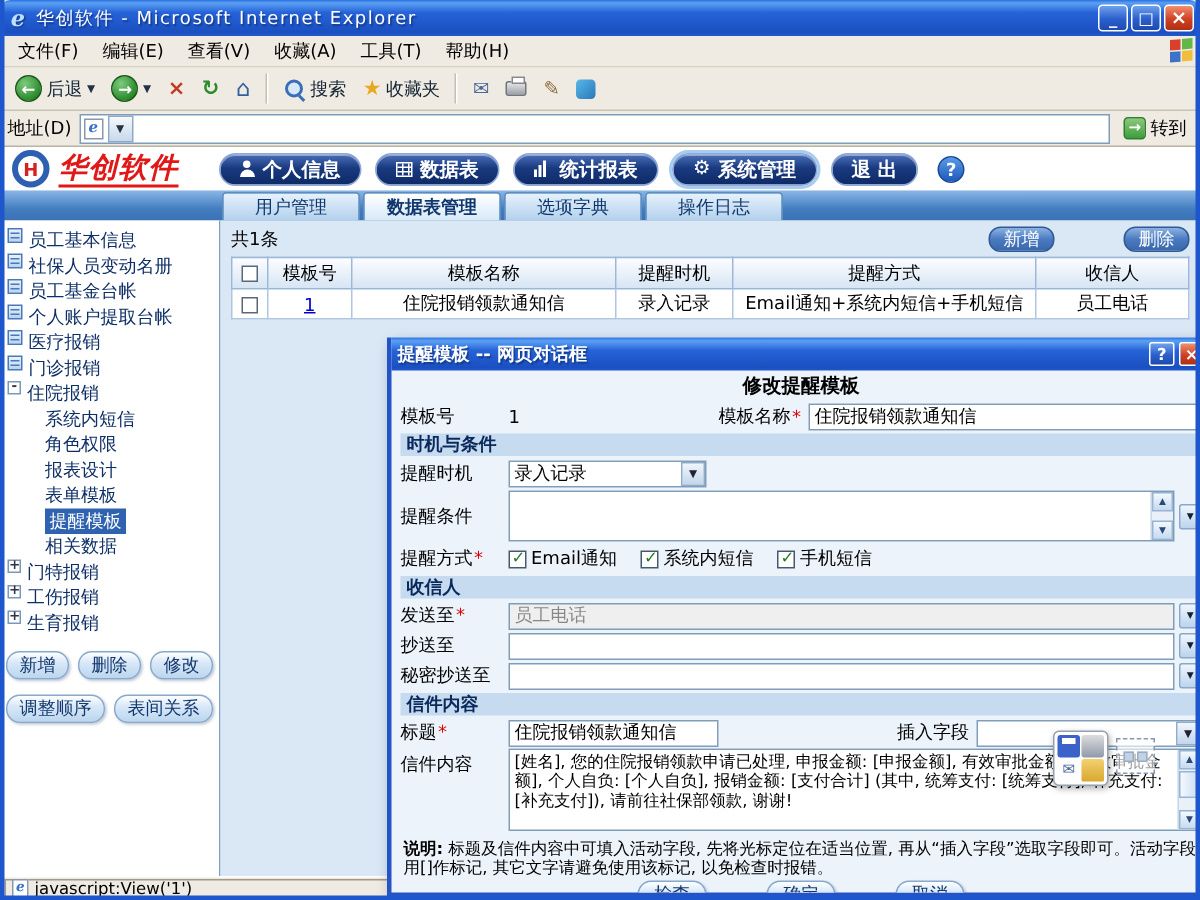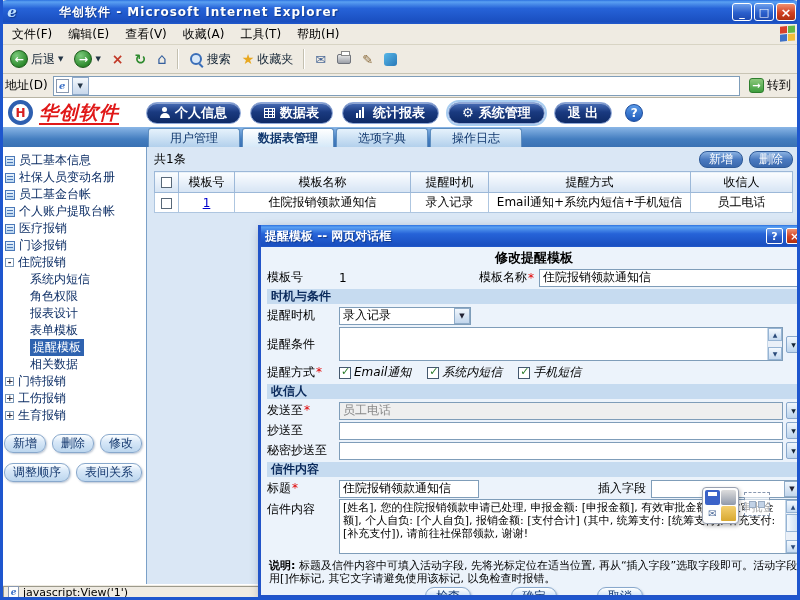--- a/index.html
+++ b/index.html
@@ -5,21 +5,21 @@
 <style>
 *{margin:0;padding:0;box-sizing:border-box;}
 html,body{width:800px;height:600px;}
 body{position:relative;overflow:hidden;background:#EFEBE2;font-family:"DejaVu Sans","Liberation Sans",sans-serif;font-size:12px;color:#000;}
 
 
 .titlebar{position:absolute;left:0;top:0;width:800px;height:24px;border-radius:7px 7px 0 0;
  background:linear-gradient(180deg,#2C71E0 0%,#5AA0F2 8%,#2663D8 35%,#1A4FC0 90%,#2159CC 100%);
  display:flex;align-items:center;padding:0 4px;gap:4px;z-index:5;}
 .ie-logo{width:16px;height:16px;color:#BFE0FF;font:italic bold 15px "DejaVu Serif",serif;line-height:16px;text-align:center;text-shadow:1px 1px 1px #123A8A;}
-.title-text{flex:1;color:#fff;font-weight:bold;letter-spacing:1px;text-shadow:1px 1px 1px #123A8A;white-space:nowrap;overflow:hidden;margin-left:35px;}
+.title-text{flex:1;color:#fff;font-weight:normal;letter-spacing:1px;text-shadow:1px 1px 1px #123A8A;white-space:nowrap;overflow:hidden;}
 .winbtns{display:flex;gap:2px;}
 .wbtn{width:20px;height:18px;border-radius:3px;border:1px solid #fff;color:#fff;font-weight:bold;font-size:11px;display:flex;align-items:center;justify-content:center;}
 .minb,.maxb{background:linear-gradient(180deg,#6FA0EC,#2A5FCC 55%,#1E4AB0);}
 .closeb{background:linear-gradient(180deg,#F09070,#D04022 55%,#B03010);font-size:13px;}
 
 .menubar{position:absolute;left:0;top:24px;width:800px;height:21px;background:#EFEBE2;border-bottom:1px solid #D8D4C4;display:flex;align-items:center;padding-left:4px;}
 .menu-item{padding:7px 8px;}
 .winflag{position:absolute;right:4px;top:2px;width:16px;height:16px;display:grid;grid-template-columns:7px 7px;grid-template-rows:7px 7px;gap:1px;transform:skewY(-5deg);}
 .winflag i{display:block;}
 .fr{background:#D8402A;}.fg{background:#62B846;}.fb{background:#3E71C8;}.fy{background:#F0BE3A;}
@@ -71,33 +71,33 @@
 .i-gear{color:#fff;font-size:13px;line-height:13px;font-weight:normal;}
 .help-btn{width:18px;height:18px;border-radius:50%;border:1px solid #1A4A9A;background:linear-gradient(180deg,#5A9AE8,#1E5AB8);color:#fff;font-weight:bold;display:flex;align-items:center;justify-content:center;margin-left:4px;}
 
 .tabbar{position:absolute;left:0;top:127px;width:800px;height:20px;background:linear-gradient(180deg,#8AB6E6,#447EC0 60%,#3A72B4);display:flex;align-items:flex-end;padding-left:148px;gap:2px;}
 .tab{width:92px;height:19px;background:linear-gradient(180deg,#E6F2FC,#B2D0EC);border:1px solid #5E8EC0;border-bottom:none;border-radius:3px 3px 0 0;display:flex;align-items:center;justify-content:center;color:#11386E;}
 .tab.active{background:linear-gradient(180deg,#FFFFFF,#D6E9F8);font-weight:bold;}
 
 
 .workspace{position:absolute;left:0;top:147px;width:800px;height:437px;display:flex;}
 .sidebar{width:147px;background:#fff;border-right:1px solid #7AA0C8;padding-top:5px;}
-.trow{height:17px;display:flex;align-items:center;padding-left:5px;gap:4px;color:#0E2F66;white-space:nowrap;}
+.trow{height:17px;display:flex;align-items:flex-start;padding-left:5px;gap:4px;color:#0E2F66;white-space:nowrap;}
 .trow.child{padding-left:30px;}
 .trow.selected .tlabel{background:#2F63B0;color:#fff;padding:0 3px;}
 .box{width:9px;height:9px;border:1px solid #7A98B8;background:#fff;color:#334;font-size:9px;line-height:7px;text-align:center;font-weight:bold;flex-shrink:0;}
 .titem{width:10px;height:10px;border:1px solid #4A78B8;background:linear-gradient(180deg,#E8F2FC,#B8D4EE);position:relative;flex-shrink:0;}
 .titem::before{content:"";position:absolute;left:1px;right:1px;top:2px;height:1px;background:#4A78B8;}
 .titem::after{content:"";position:absolute;left:1px;right:1px;top:5px;height:1px;background:#4A78B8;}
 .sbtns{margin-top:10px;display:flex;flex-direction:column;gap:10px;align-items:center;}
 .sbrow{display:flex;gap:6px;justify-content:center;}
 .sbtn{height:19px;padding:0 8px;border-radius:9px;border:1px solid #88A8CC;color:#14386E;display:flex;align-items:center;
  background:linear-gradient(180deg,#FEFFFF,#D8E8F8 40%,#BCD6EE);box-shadow:1px 1px 2px rgba(60,90,130,.35);}
 .main{flex:1;background:#DAE7F5;padding:3px 7px;}
-.mainbar{display:flex;align-items:center;height:19px;}
+.mainbar{display:flex;align-items:center;height:19px;gap:40px;}
 .spacer{flex:1;}
 .mbtn{height:17px;padding:0 9px;margin-left:6px;border-radius:8px;border:1px solid #2E5A98;color:#fff;display:flex;align-items:center;
  background:linear-gradient(180deg,#8CB2E2,#4A7AC0 50%,#3A68AC);}
 table{border-collapse:collapse;width:100%;margin-top:2px;background:#fff;table-layout:fixed;}
 th{background:linear-gradient(180deg,#FBFDFF,#D6E4F4);border:1px solid #9CB8D8;height:21px;font-weight:normal;}
 td{border:1px solid #AEC6E0;height:20px;text-align:center;overflow:hidden;white-space:nowrap;}
 .c0{width:24px;}.c1{width:56px;}.c2{width:176px;}.c3{width:78px;}.c4{width:202px;}
 .cb{display:inline-block;width:11px;height:11px;background:#fff;border:1px solid #586878;vertical-align:middle;}
 .link{color:#0000CC;text-decoration:underline;}
 
@@ -127,21 +127,21 @@
 .seltext{flex:1;padding:0 3px;white-space:nowrap;overflow:hidden;}
 .seldrop{width:16px;height:16px;background:linear-gradient(180deg,#F0F6FC,#C2D6EC);border:1px solid #90ACC8;display:flex;align-items:center;justify-content:center;font-size:7px;color:#223;flex-shrink:0;}
 .smallbtn{width:15px;height:17px;margin-left:3px;background:linear-gradient(180deg,#F0F6FC,#BCD4EC);border:1px solid #88A8CC;border-radius:2px;display:flex;align-items:center;justify-content:center;font-size:6px;color:#123;flex-shrink:0;}
 .tarea{position:relative;border:1px solid #7F9DB9;background:#fff;overflow:hidden;}
 .tarea .txt{position:absolute;inset:1px 17px 1px 3px;font-size:11px;line-height:13px;overflow:hidden;}
 .scroll{position:absolute;right:0;top:0;bottom:0;width:15px;background:#EAF0F8;border-left:1px solid #C8D8E8;display:flex;flex-direction:column;justify-content:space-between;}
 .sarrow{height:13px;background:linear-gradient(180deg,#F4F9FE,#C6DAF0);border:1px solid #96B4D4;font-size:6px;display:flex;align-items:center;justify-content:center;color:#2A4A7A;}
 .sthumb{position:absolute;left:0;top:14px;width:15px;height:18px;background:linear-gradient(90deg,#F4F9FE,#C6DAF0);border:1px solid #96B4D4;}
 .cbx{width:12px;height:12px;background:#fff;border:1px solid #44586E;position:relative;margin-right:3px;flex-shrink:0;}
 .chk{position:absolute;left:1px;top:-3px;color:#287A28;font-weight:bold;font-size:11px;}
-.chklabel{margin-right:16px;font-style:italic;}
+.chklabel{margin-right:16px;}
 .note{font-size:11px;line-height:13px;margin:3px 2px 2px 2px;}
 .dlgbtns{display:flex;justify-content:center;gap:40px;margin-top:2px;}
 .dlgbtn{width:46px;height:19px;border-radius:9px;border:1px solid #88A8CC;color:#14386E;display:flex;align-items:center;justify-content:center;
  background:linear-gradient(180deg,#FEFFFF,#D8E8F8 40%,#BCD6EE);box-shadow:1px 1px 2px rgba(60,90,130,.35);}
 
 
 .imgtb{position:absolute;left:702px;top:487px;width:37px;height:37px;background:#FDFDFD;border:1px solid #98A0B0;border-radius:4px;box-shadow:1px 2px 4px rgba(0,0,0,.3);z-index:30;display:grid;grid-template-columns:15px 15px;grid-template-rows:15px 15px;gap:1px;padding:2px;}
 .ic{display:flex;align-items:center;justify-content:center;font-size:10px;}
 .ic-save{background:#3A62C8;border-radius:2px;position:relative;}
 .ic-save::after{content:"";position:absolute;left:3px;top:2px;right:3px;height:4px;background:#fff;}

